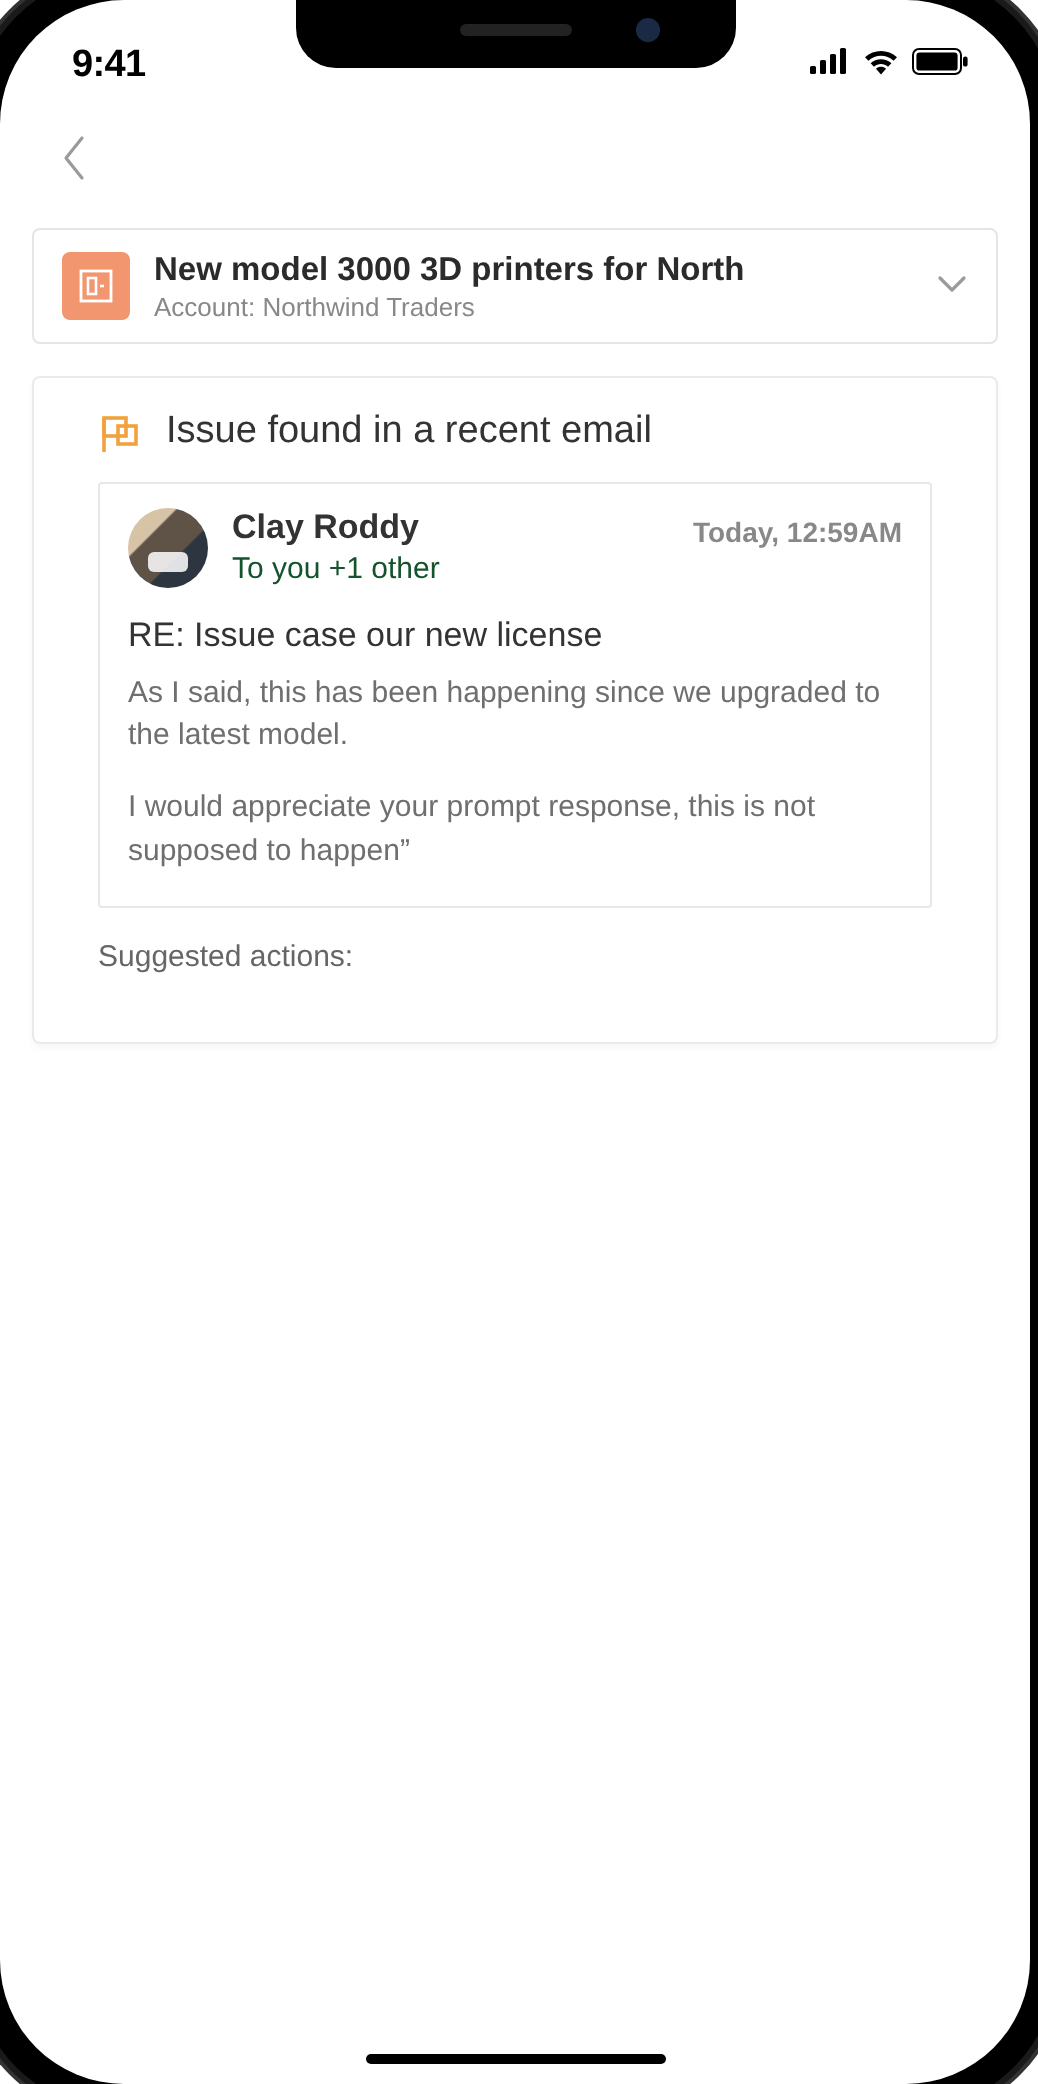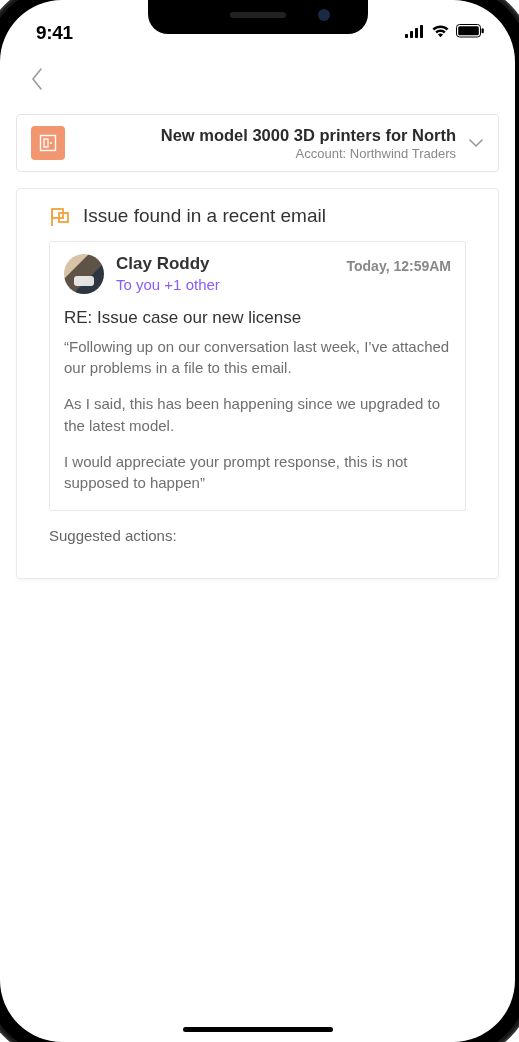--- a/index.html
+++ b/index.html
@@ -39,21 +39,21 @@
   .context-card {
     display:flex; align-items:center; gap:12px;
     border:1px solid #e5e5e5; border-radius:4px;
     padding: 10px 14px;
   }
   .ctx-icon {
     width: 34px; height: 34px; border-radius:4px;
     background: #f29670;
     display:flex; align-items:center; justify-content:center; flex-shrink:0;
   }
-  .ctx-text { flex:1; min-width:0;text-align:right; }
+  .ctx-text { flex:1; min-width:0; }
   .ctx-title { font-size: 16.5px; font-weight:600; color:#2b2b2b; line-height:1.25; white-space:nowrap; overflow:hidden; text-overflow:ellipsis; }
   .ctx-sub   { font-size: 13px; color:#888; }
   .ctx-chev  { color:#9a9a9a; flex-shrink:0; }
 
   .issue-card {
     margin-top: 16px;
     border:1px solid #eaeaea; border-radius:4px;
     padding: 16px 32px 22px;
     box-shadow: 0 2px 3px rgba(0,0,0,0.04);
   }
@@ -69,21 +69,21 @@
   .avatar {
     width:40px; height:40px; border-radius:50%; flex-shrink:0;
     background: linear-gradient(135deg,#d7c3a6 0%, #d7c3a6 30%, #5f5247 32%, #5f5247 60%, #2c3540 62%, #2c3540 100%);
     position:relative; overflow:hidden;
   }
   .avatar::after{ content:""; position:absolute; left:10px; top:22px; width:20px; height:10px; background:#fff; border-radius:3px; opacity:.85; }
   .meta-col { flex:1; }
   .sender-row { display:flex; justify-content:space-between; align-items:flex-end;font-weight:bold; }
   .sender-name { font-size:17px; color:#333; }
   .sender-time { font-size:14px; color:#888; white-space:nowrap; }
-  .recipients { font-size:15px; color:#8b5cf6; margin-top:2px; }
+  .recipients { font-size:15px; color:#14532d; margin-top:2px; }
 
   .email-subject { font-size:17px; color:#333; margin: 14px 0 8px; }
   .email-body { font-size:15px; color:#6f6f6f; line-height:1.45; }
   .email-body p { margin-bottom: 14px; }
   .email-body p:last-child { margin-bottom: 0; }
 
   .sug-label { font-size:15px; color:#666; margin:16px 0 12px; }
   .actions { display:flex; align-items:center; gap: 34px; }
   .btn {
     font-size:16px; color:#0066cc; background:none; border:none; cursor:pointer;
@@ -183,21 +183,20 @@
           <div class="meta-col">
             <div class="sender-row">
               <div class="sender-name">Clay Roddy</div>
               <div class="sender-time">Today, 12:59AM</div>
             </div>
             <div class="recipients">To you +1 other</div>
           </div>
         </div>
         <div class="email-subject">RE: Issue case our new license</div>
         <div class="email-body">
-          <p>“Following up on our conversation last week, I’ve attached our problems in a file to this email.</p>
           <p>As I said, this has been happening since we upgraded to the latest model.</p>
           <p>I would appreciate your prompt response, this is not supposed to happen”</p>
         </div>
       </div>
 
       <div class="sug-label">Suggested actions:</div>
     </div>
 
   </div>
 

